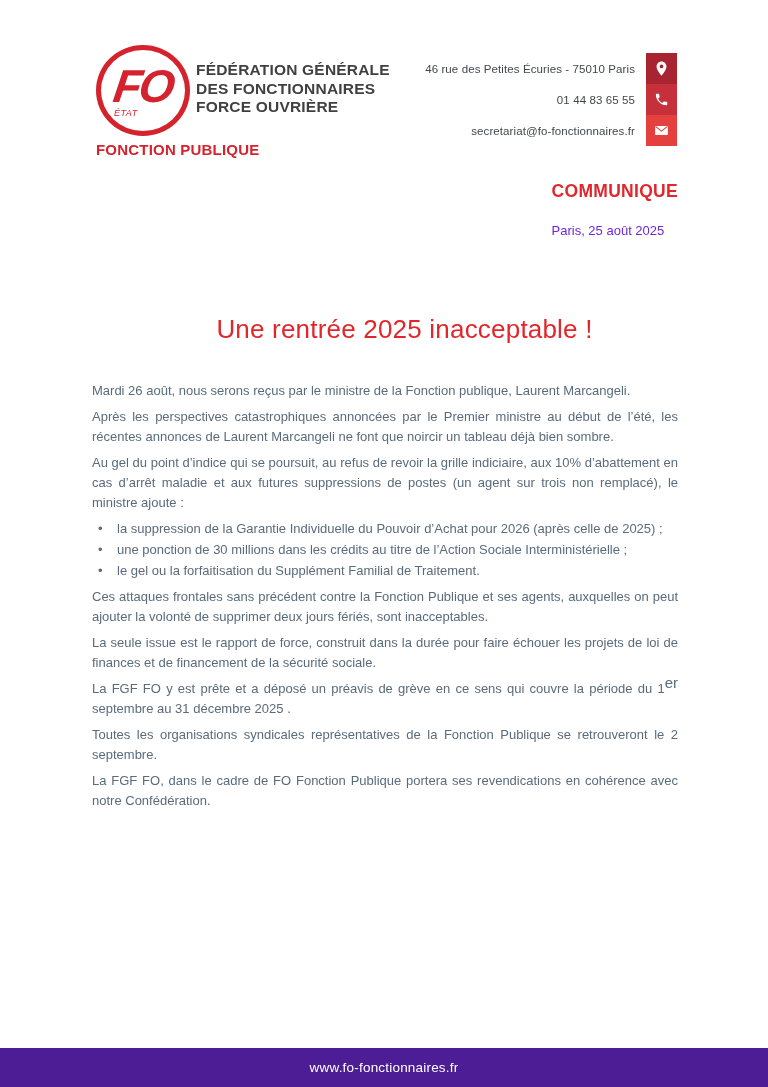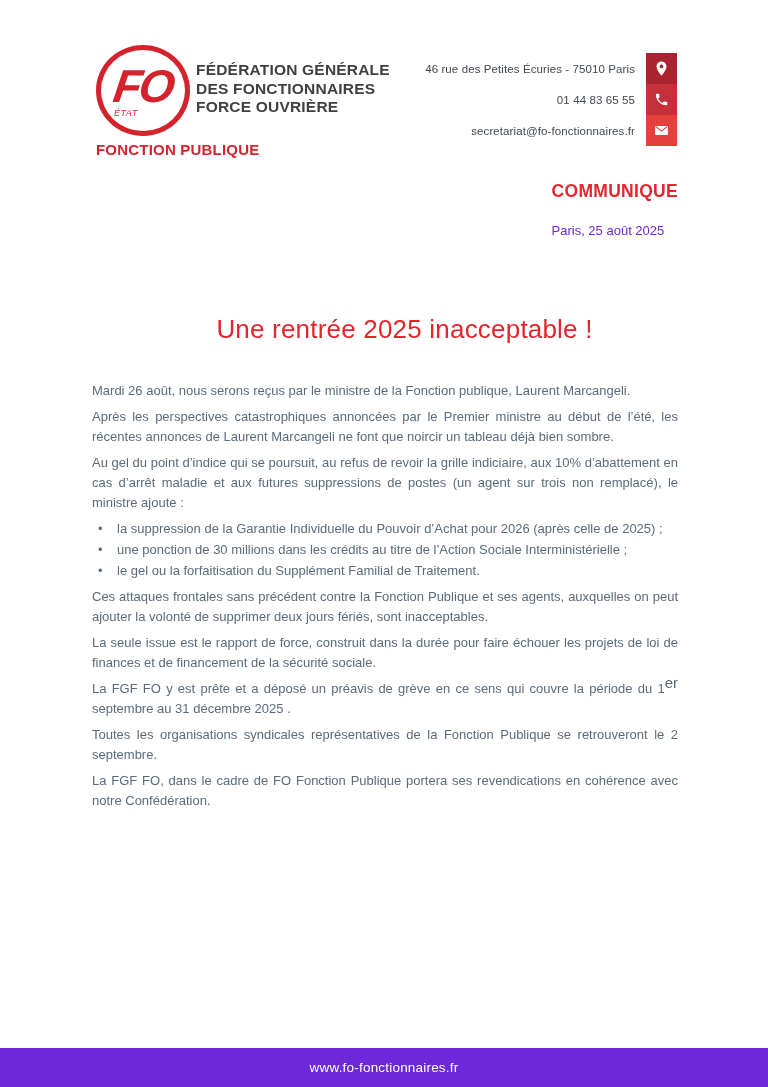--- a/index.html
+++ b/index.html
@@ -92,21 +92,21 @@
   ul.bullets li::before {
     content: "•";
     position: absolute; left: 6px; top: 0;
     color: #5a6b7c;
   }
   sup { font-size: 15px; vertical-align: super; line-height: 0; }
 
   
   .footer-bar {
     position: absolute; left: 0; bottom: 0; width: 100%; height: 39px;
-    background: #6d28d9;
+    background: #4c1d95;
     display: flex; align-items: center; justify-content: center;
   }
   .footer-url { color: #ffffff; font-size: 13.5px; letter-spacing: 0.2px; }
 </style>
 </head>
 <body>
 
 <div class="page">
 
   <div class="logo-wrap">

